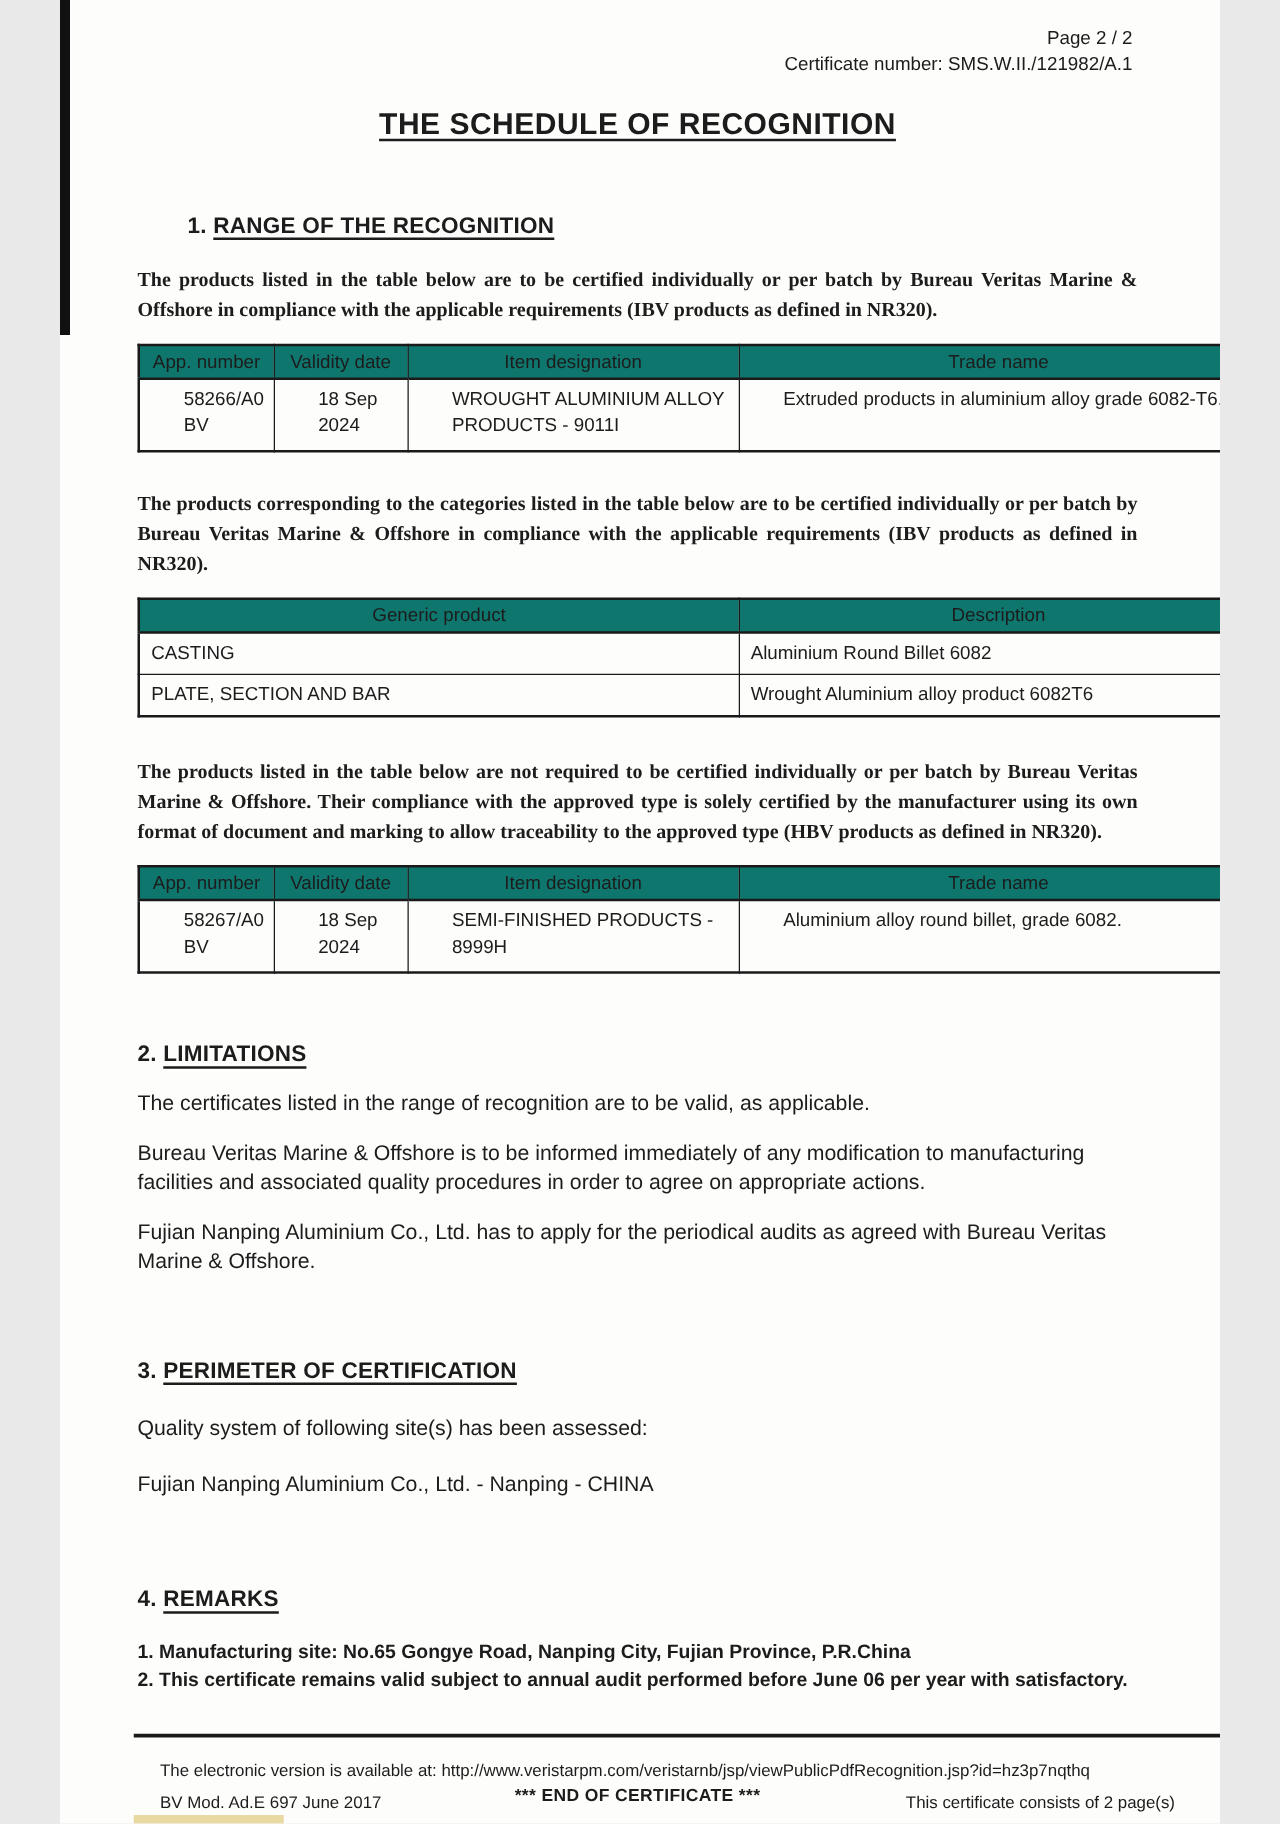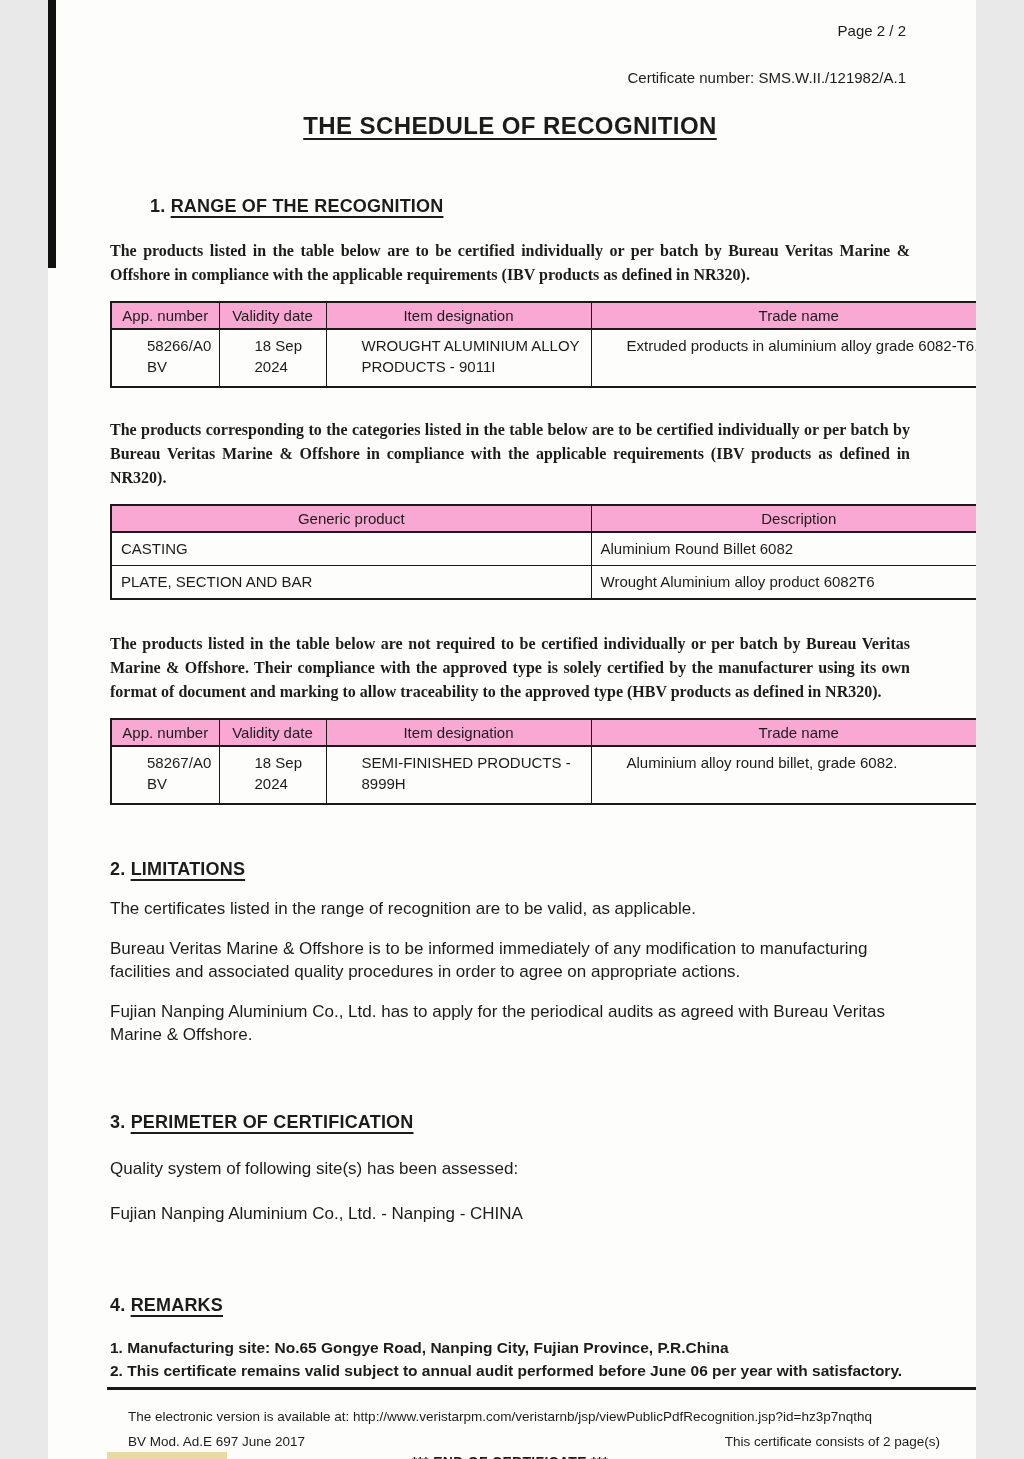--- a/index.html
+++ b/index.html
@@ -14,21 +14,21 @@
     background: #fdfdfc;
     color: #1c1c1c;
     overflow: hidden;
   }
 
   .content { padding: 18px 66px 0 62px; }
 
   
   .page-meta { text-align: right; font-size: 15px; padding-right: 4px; }
   .page-number { margin-top: 4px; }
-  .cert-number { margin-top: 30px; }
+  .cert-number { margin-top: 4px; }
   .doc-title {
     margin-top: 26px;
     text-align: center;
     font-size: 24px;
     font-weight: bold;
     letter-spacing: 0.4px;
   }
   .doc-title span { text-decoration: underline; text-underline-offset: 4px; text-decoration-thickness: 2px; }
 
   
@@ -55,21 +55,21 @@
 
   
   table {
     border-collapse: collapse;
     width: 896px;
     font-size: 15px;
     table-layout: fixed;
   }
   .tbl { margin-top: 14px; border: 2px solid #1a1a1a; }
   th {
-    background: #f9a8d4;
+    background: #0f766e;
     font-weight: normal;
     text-align: center;
     padding: 4px 6px;
     border: 1px solid #1a1a1a;
     border-bottom: 2px solid #1a1a1a;
     height: 26px;
   }
   td {
     padding: 5px 9px 6px 9px;
     border: 1px solid #1a1a1a;

